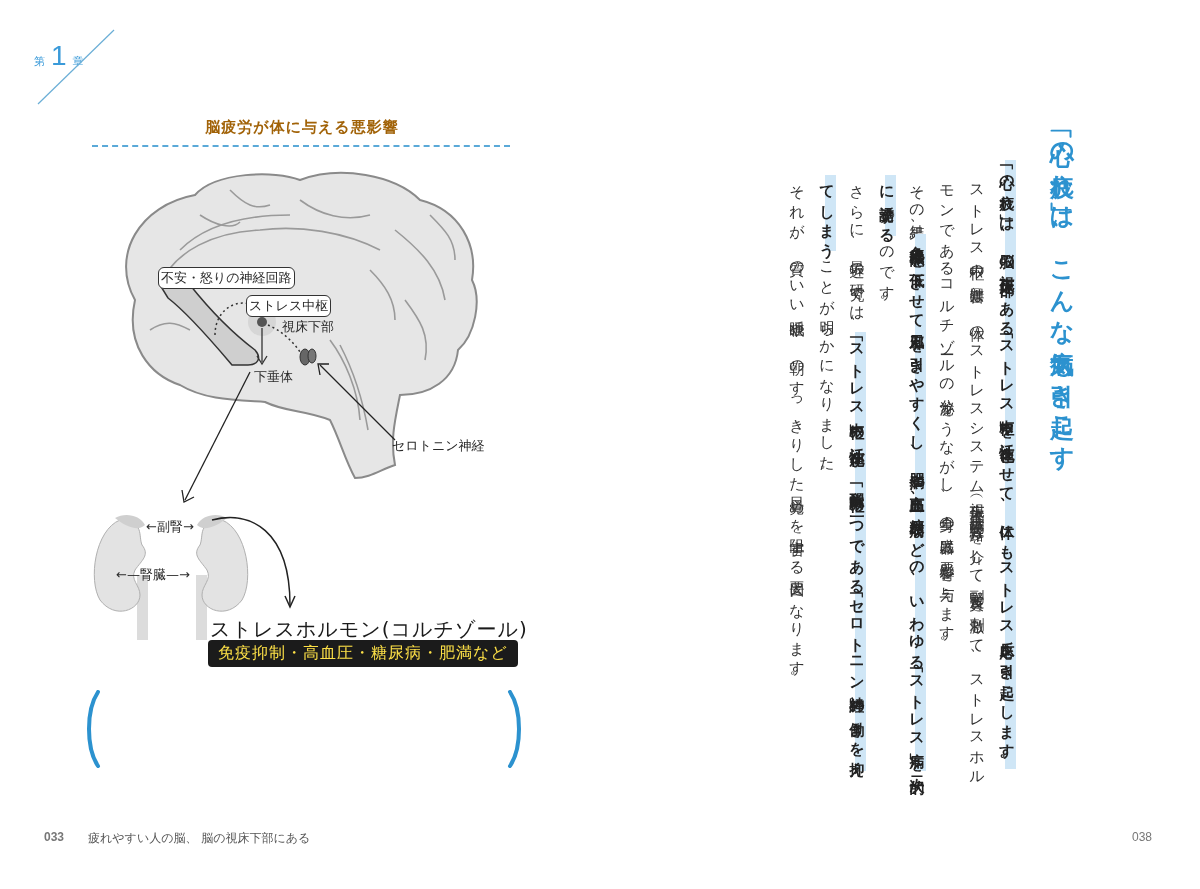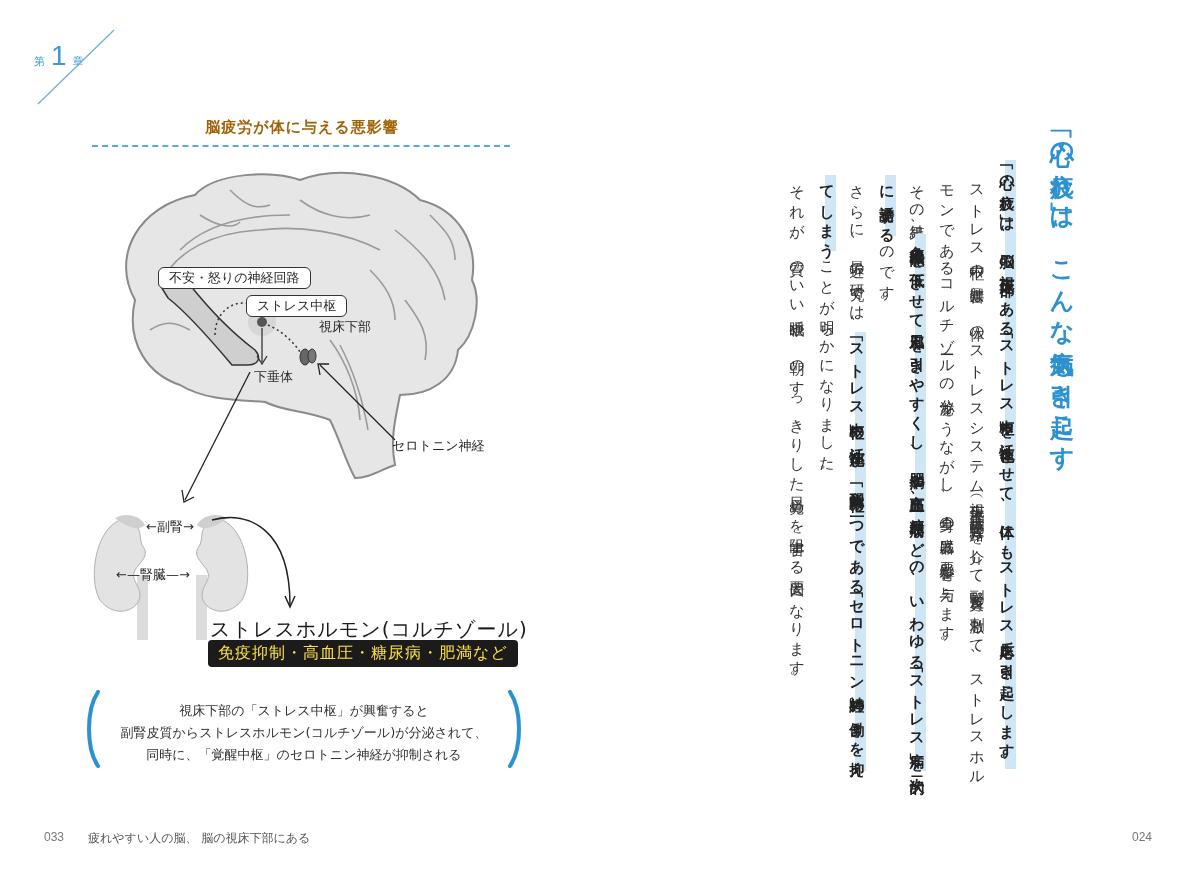--- a/index.html
+++ b/index.html
@@ -11,31 +11,31 @@
   .chapter-mark .small { font-size: 11px; }
   .chapter-mark .num { font-size: 28px; font-family: "Liberation Sans", sans-serif; font-weight: 400; }
   .chapter-slash { position: absolute; left: 36px; top: 28px; width: 80px; height: 78px; }
 
   .figure-title { position: absolute; left: 92px; top: 118px; width: 420px; text-align: center; font-size: 15px; font-weight: bold; color: #a16207; letter-spacing: 1px; }
   .figure-rule { position: absolute; left: 92px; top: 145px; width: 418px; border-top: 2px dashed #5aa9d8; }
 
   .illustration { position: absolute; left: 80px; top: 160px; width: 450px; height: 520px; }
 
   .diagram-label { position: absolute; font-size: 13px; color: #2a2a2a; white-space: nowrap; }
-  .label-box { border: 1.5px solid #333; border-radius: 6px; background: #fff; padding: 1px 10px; }
+  .label-box { border: 1.5px solid #333; border-radius: 6px; background: #fff; padding: 1px 2px; }
 
   .hormone-label { position: absolute; left: 210px; top: 616px; font-size: 20px; color: #1a1a1a; letter-spacing: 1px; }
   .disease-badge { position: absolute; left: 208px; top: 640px; background: #1b1b1b; color: #fde047; font-size: 16px; padding: 3px 10px; border-radius: 4px; letter-spacing: 1px; }
 
   .summary { position: absolute; left: 84px; top: 690px; width: 440px; height: 80px; }
   .summary .bracket { position: absolute; top: 0; width: 18px; height: 78px; }
   .summary .lines { position: absolute; left: 18px; right: 18px; top: 10px; text-align: center; font-size: 13px; line-height: 22px; color: #333; }
 
   .footer-left { position: absolute; left: 44px; top: 830px; font-size: 12px; color: #555; display: flex; gap: 24px; }
-  .footer-left .pnum { color: #777; font-family: "Liberation Sans", sans-serif; }
+  .footer-left .pnum { color: #777; font-family: "Liberation Sans", sans-serif; font-weight: bold; }
   .footer-right { position: absolute; left: 1132px; top: 830px; font-size: 12px; color: #777; font-family: "Liberation Sans", sans-serif; }
 
   
   .vertical { writing-mode: vertical-rl; text-orientation: upright; }
   .headline { position: absolute; left: 1046px; top: 122px; height: 470px; font-size: 24px; color: #2c92cf; letter-spacing: 2px; font-weight: bold; }
   .body-col { position: absolute; top: 160px; height: 620px; font-size: 15px; line-height: 30px; letter-spacing: 2px; color: #333; font-family: "DejaVu Serif", serif; }
   .body-col .p { display: block; }
   .hl { background: linear-gradient(to left, #cfe6f6 0, #cfe6f6 60%, transparent 60%); font-family: "DejaVu Sans", sans-serif; font-weight: bold; color: #222; }
   .indent { padding-top: 1em; }
 </style>
@@ -102,48 +102,43 @@
     <path d="M115,518 C125,512 140,515 145,525 C140,530 130,530 115,518 Z" fill="#cfcfcf"></path>
     <path d="M227,518 C217,512 202,515 197,525 C202,530 212,530 227,518 Z" fill="#cfcfcf"></path>
   </g>
 
   <path d="M212,520 C250,510 290,530 290,605" fill="none" stroke="#222" stroke-width="1.5"></path>
   <path d="M285,596 L290,607 L295,596" fill="none" stroke="#222" stroke-width="1.5"></path>
 </svg>
 
 <div class="diagram-label label-box" style="left:158px; top:267px;">不安・怒りの神経回路</div>
 <div class="diagram-label label-box" style="left:246px; top:295px;">ストレス中枢</div>
-<div class="diagram-label" style="left:282px; top:318px;margin-left:37px;">視床下部</div>
+<div class="diagram-label" style="left:282px; top:318px;">視床下部</div>
 <div class="diagram-label" style="left:254px; top:368px;text-align:center;">下垂体</div>
 <div class="diagram-label" style="left:392px; top:437px;">セロトニン神経</div>
 <div class="diagram-label" style="left:146px; top:518px;">←副腎→</div>
 <div class="diagram-label" style="left:116px; top:566px;">←—腎臓—→</div>
 
 <div class="hormone-label">ストレスホルモン(コルチゾール)</div>
 <div class="disease-badge">免疫抑制・高血圧・糖尿病・肥満など</div>
 
 <div class="summary">
   <svg class="bracket" style="left:0;" viewBox="0 0 18 78">
     <path d="M14,2 C2,20 2,58 14,76" fill="none" stroke="#2c92cf" stroke-width="4" stroke-linecap="round"></path>
   </svg>
-  <div class="lines">
-    <div>視床下部の「ストレス中枢」が興奮すると</div>
-    <div>副腎皮質からストレスホルモン(コルチゾール)が分泌されて、</div>
-    <div>同時に、「覚醒中枢」のセロトニン神経が抑制される</div>
-  </div>
   <svg class="bracket" style="right:0;" viewBox="0 0 18 78">
     <path d="M4,2 C16,20 16,58 4,76" fill="none" stroke="#2c92cf" stroke-width="4" stroke-linecap="round"></path>
   </svg>
 </div>
 
 <div class="footer-left">
   <span class="pnum">033</span>
   <span>疲れやすい人の脳、 脳の視床下部にある</span>
 </div>
-<div class="footer-right">024</div>
+<div class="footer-right">038</div>
 
 <div class="vertical headline">「心の疲れ」は、こんな病気も引き起こす</div>
 
 <div class="vertical body-col" style="left:702px; width:320px;">
   <span class="p">
     <span class="hl">「心の疲れ」は、脳の視床下部にある「ストレス中枢」を活性化させて、体にもストレス反応を引き起こします。</span>
   </span>
   <span class="p indent">
     <span>ストレス中枢の興奮は、体のストレスシステム（視床下部・下垂体・副腎経路）を介して副腎皮質を刺激して、ストレスホルモンであるコルチゾールの分泌をうながし、全身の臓器に悪影響を与えます。</span>
   </span>

